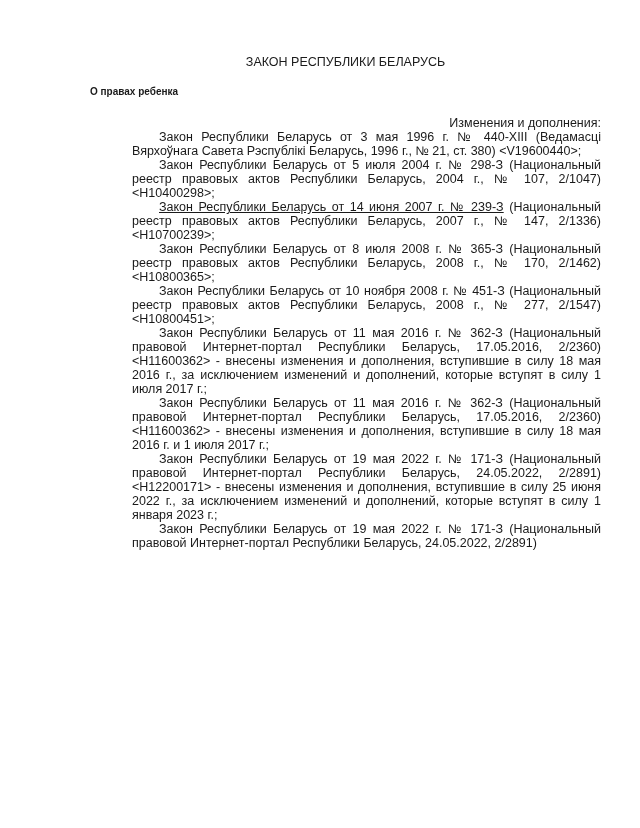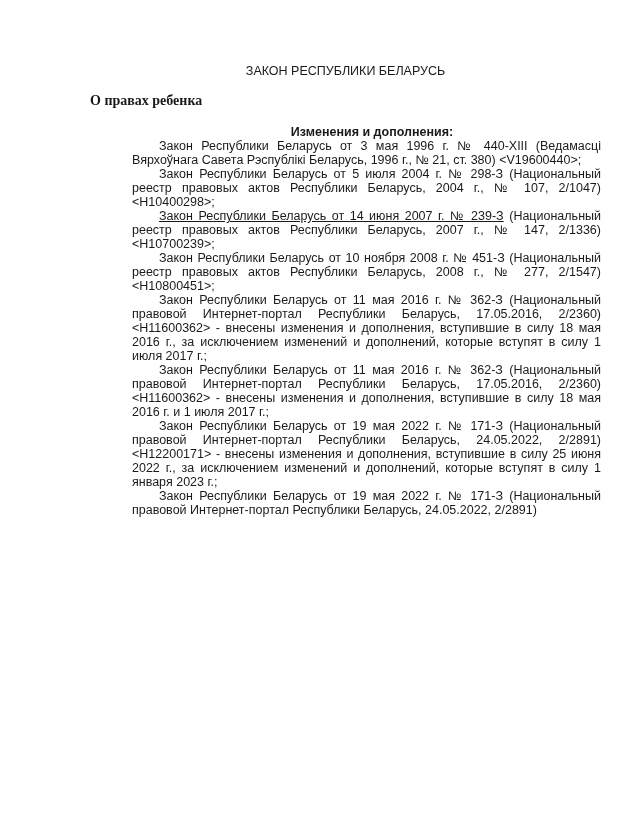--- a/index.html
+++ b/index.html
@@ -12,51 +12,49 @@
     width: 640px;
     height: 828px;
     background: #ffffff;
     overflow: hidden;
     font-family: "Liberation Sans", sans-serif;
     color: #1a1a1a;
   }
   .content {
     position: absolute;
     left: 90px;
-    top: 64px;
+    top: 55px;
     width: 511px;
   }
   .title-block {
     text-align: center;
     font-size: 12.5px;
     line-height: 14px;
     white-space: nowrap;
   }
   .heading {
-    font-size: 14px;
+    font-size: 10px;
     font-weight: bold;
     line-height: 16px;
     margin: 15px 0 0 0;
-    font-family: Liberation Serif, serif;
   }
   .amendments {
     margin: 16px 0 0 42px;
     width: 469px;
     font-size: 12.5px;
     line-height: 14px;
     text-align: justify;
   }
   .amendments p {
     margin: 0;
     padding: 0;
   }
   p.intro {
     text-indent: 11px;
-    text-align: center;
-    font-weight: bold;
+    text-align: right;
   }
   p.amend {
     text-indent: 27px;
   }
   a.amend-link {
     color: inherit;
   }
 </style>
 </head>
 <body>
@@ -69,20 +67,21 @@
     </div>
 
     <h1 class="heading">О правах ребенка</h1>
 
     <div class="amendments">
       <p class="intro">Изменения и дополнения:</p>
       <div id="amendments-list">
           <p class="amend">Закон Республики Беларусь от 3 мая 1996&nbsp;г. №&nbsp;440-XIII (Ведамасці Вярхоўнага Савета Рэспублікі Беларусь, 1996&nbsp;г., №&nbsp;21, ст.&nbsp;380) &lt;V19600440&gt;;</p>
           <p class="amend">Закон Республики Беларусь от 5 июля 2004 г. №&nbsp;298-З (Национальный реестр правовых актов Республики Беларусь, 2004&nbsp;г., №&nbsp;107, 2/1047) &lt;H10400298&gt;;</p>
           <p class="amend"><a href="#" class="amend-link">Закон Республики Беларусь от 14 июня 2007&nbsp;г. №&nbsp;239-З</a> (Национальный реестр правовых актов Республики Беларусь, 2007&nbsp;г., №&nbsp;147, 2/1336) &lt;H10700239&gt;;</p>
+          <p class="amend">Закон Республики Беларусь от 8 июля 2008 г. №&nbsp;365-З (Национальный реестр правовых актов Республики Беларусь, 2008&nbsp;г., №&nbsp;170, 2/1462) &lt;H10800365&gt;;</p>
           <p class="amend">Закон Республики Беларусь от 10 ноября 2008&nbsp;г. №&nbsp;451-З (Национальный реестр правовых актов Республики Беларусь, 2008&nbsp;г., №&nbsp;277, 2/1547) &lt;H10800451&gt;;</p>
           <p class="amend">Закон Республики Беларусь от 11 мая 2016 г. №&nbsp;362-З (Национальный правовой Интернет-портал Республики Беларусь, 17.05.2016, 2/2360) &lt;H11600362&gt; - внесены изменения и дополнения, вступившие в силу 18 мая 2016 г., за исключением изменений и дополнений, которые вступят в силу 1 июля 2017 г.;</p>
           <p class="amend">Закон Республики Беларусь от 11 мая 2016 г. №&nbsp;362-З (Национальный правовой Интернет-портал Республики Беларусь, 17.05.2016, 2/2360) &lt;H11600362&gt; - внесены изменения и дополнения, вступившие в силу 18 мая 2016 г. и 1 июля 2017 г.;</p>
           <p class="amend">Закон Республики Беларусь от 19 мая 2022 г. №&nbsp;171-З (Национальный правовой Интернет-портал Республики Беларусь, 24.05.2022, 2/2891) &lt;H12200171&gt; - внесены изменения и дополнения, вступившие в силу 25 июня 2022 г., за исключением изменений и дополнений, которые вступят в силу 1 января 2023 г.;</p>
           <p class="amend">Закон Республики Беларусь от 19 мая 2022 г. №&nbsp;171-З (Национальный правовой Интернет-портал Республики Беларусь, 24.05.2022, 2/2891)</p>
         </div>
     </div>
 
   </div>
 </div>

